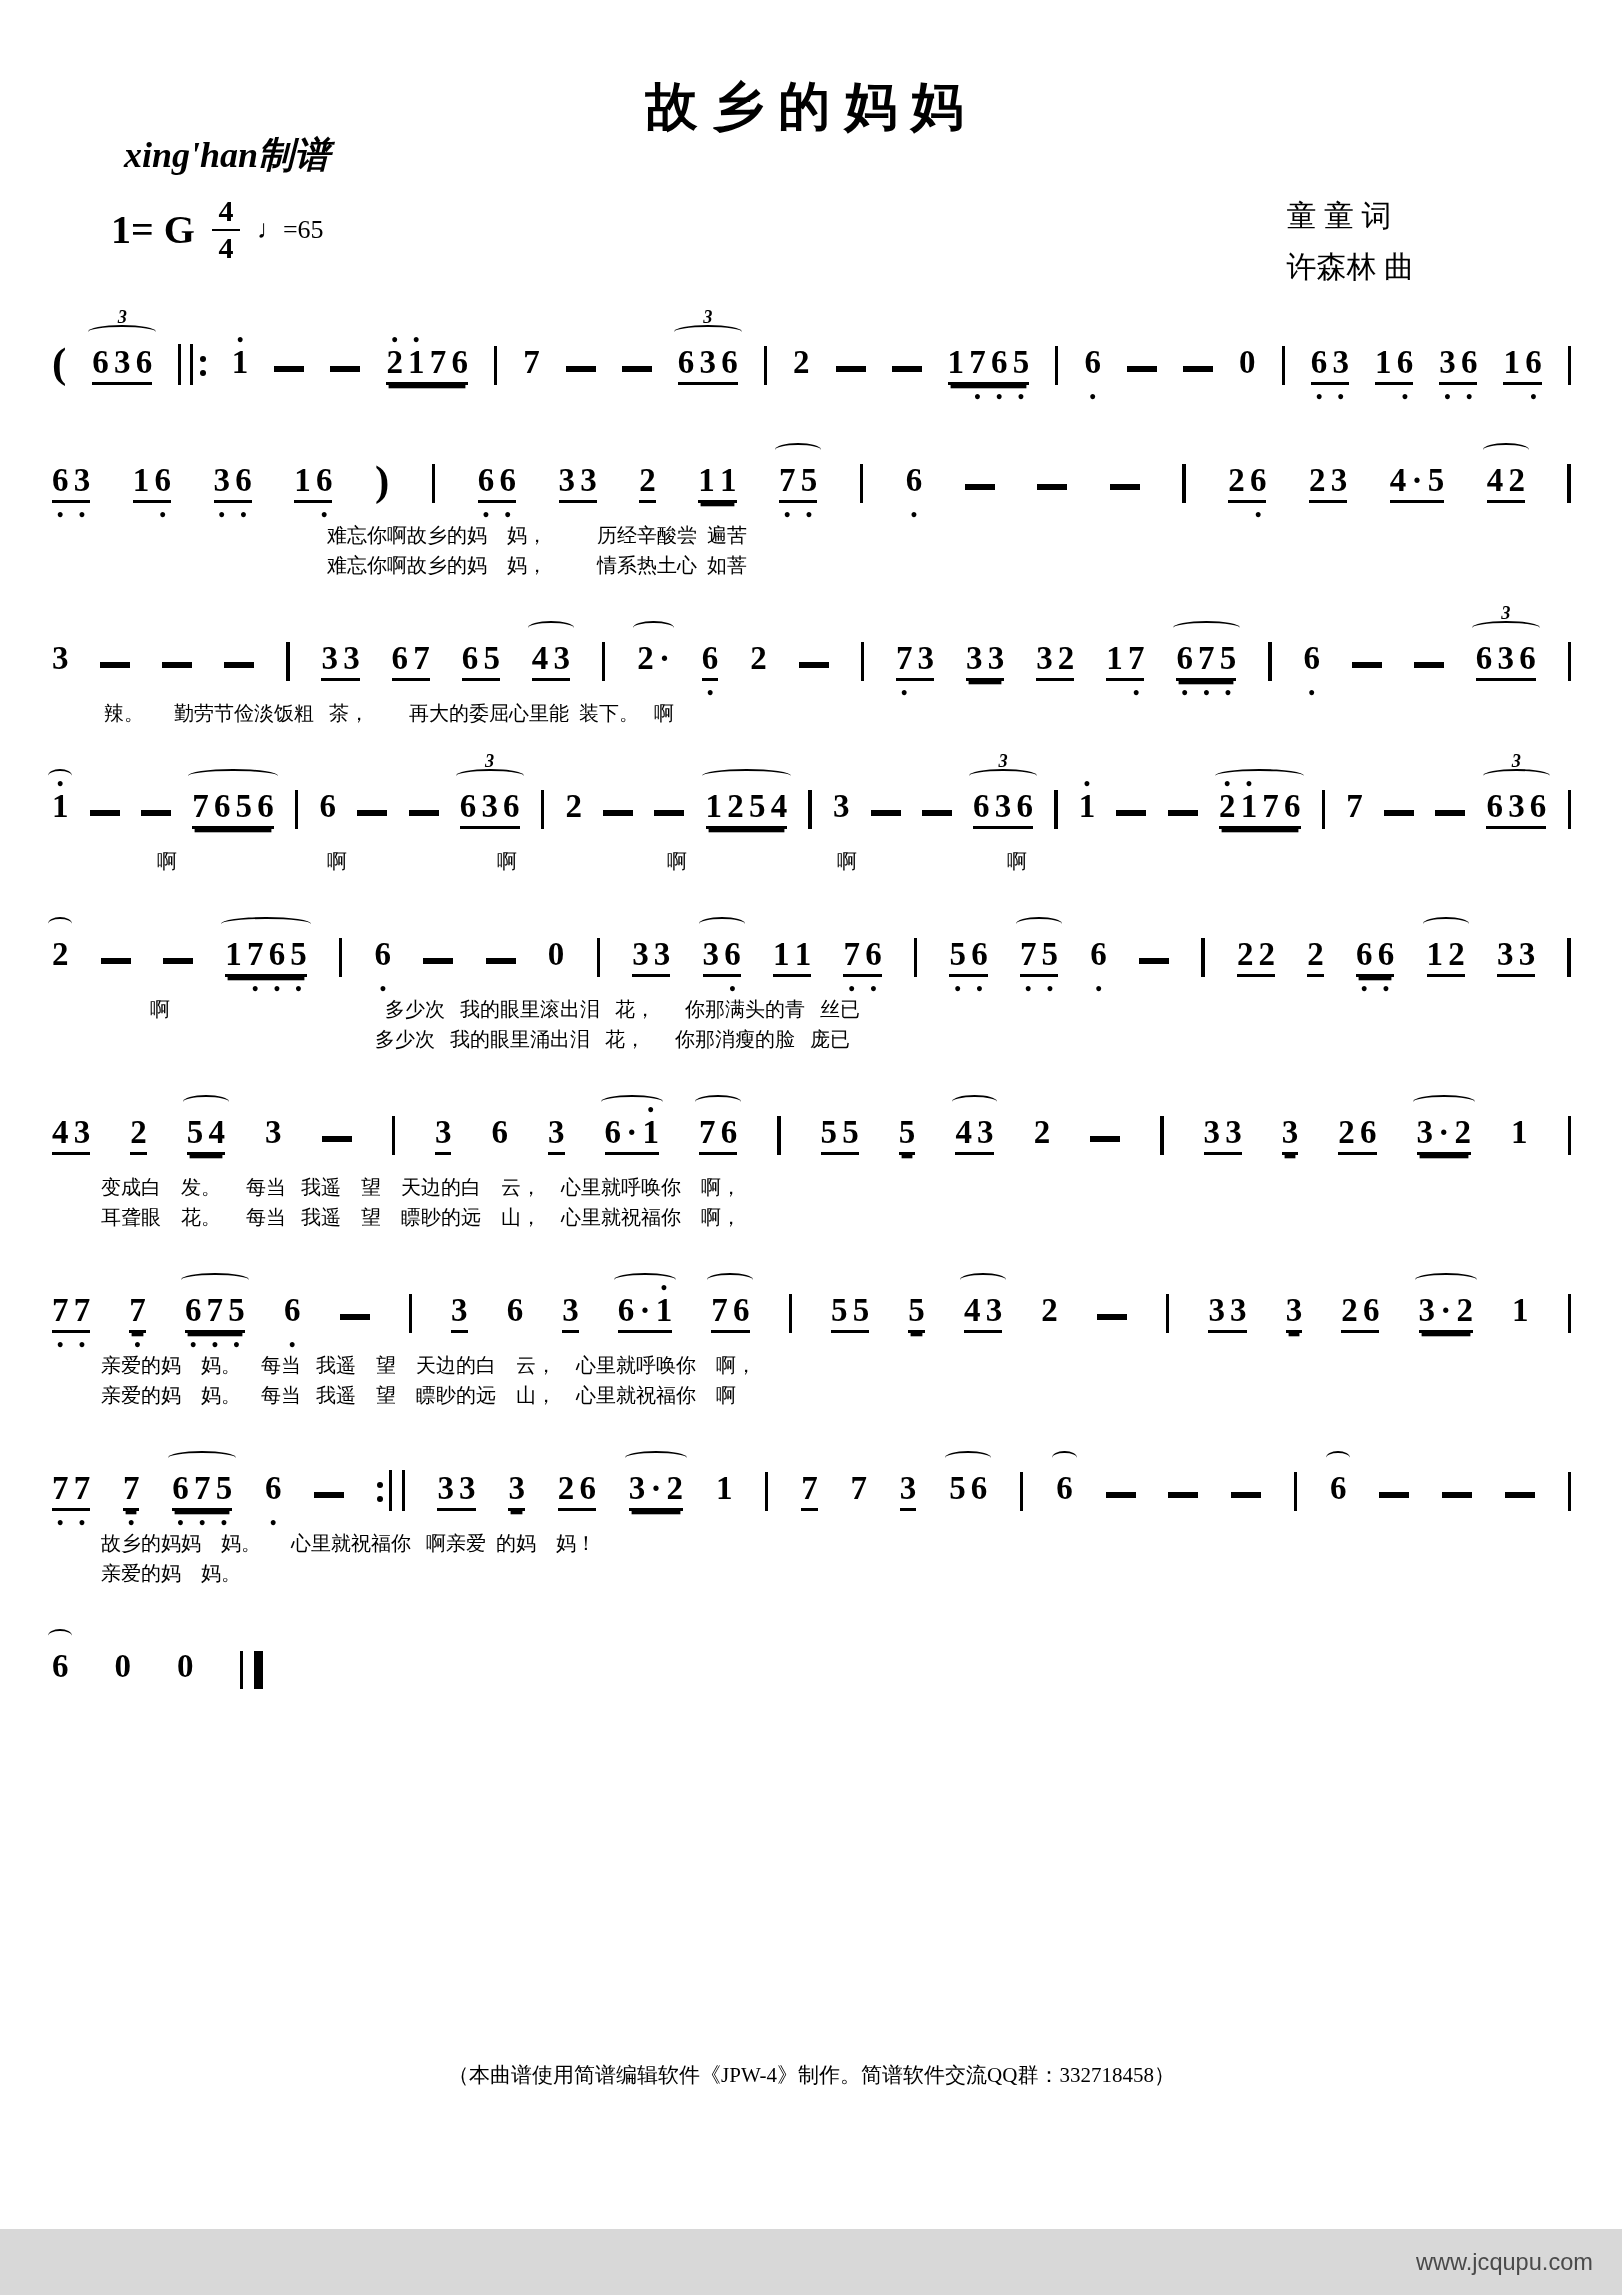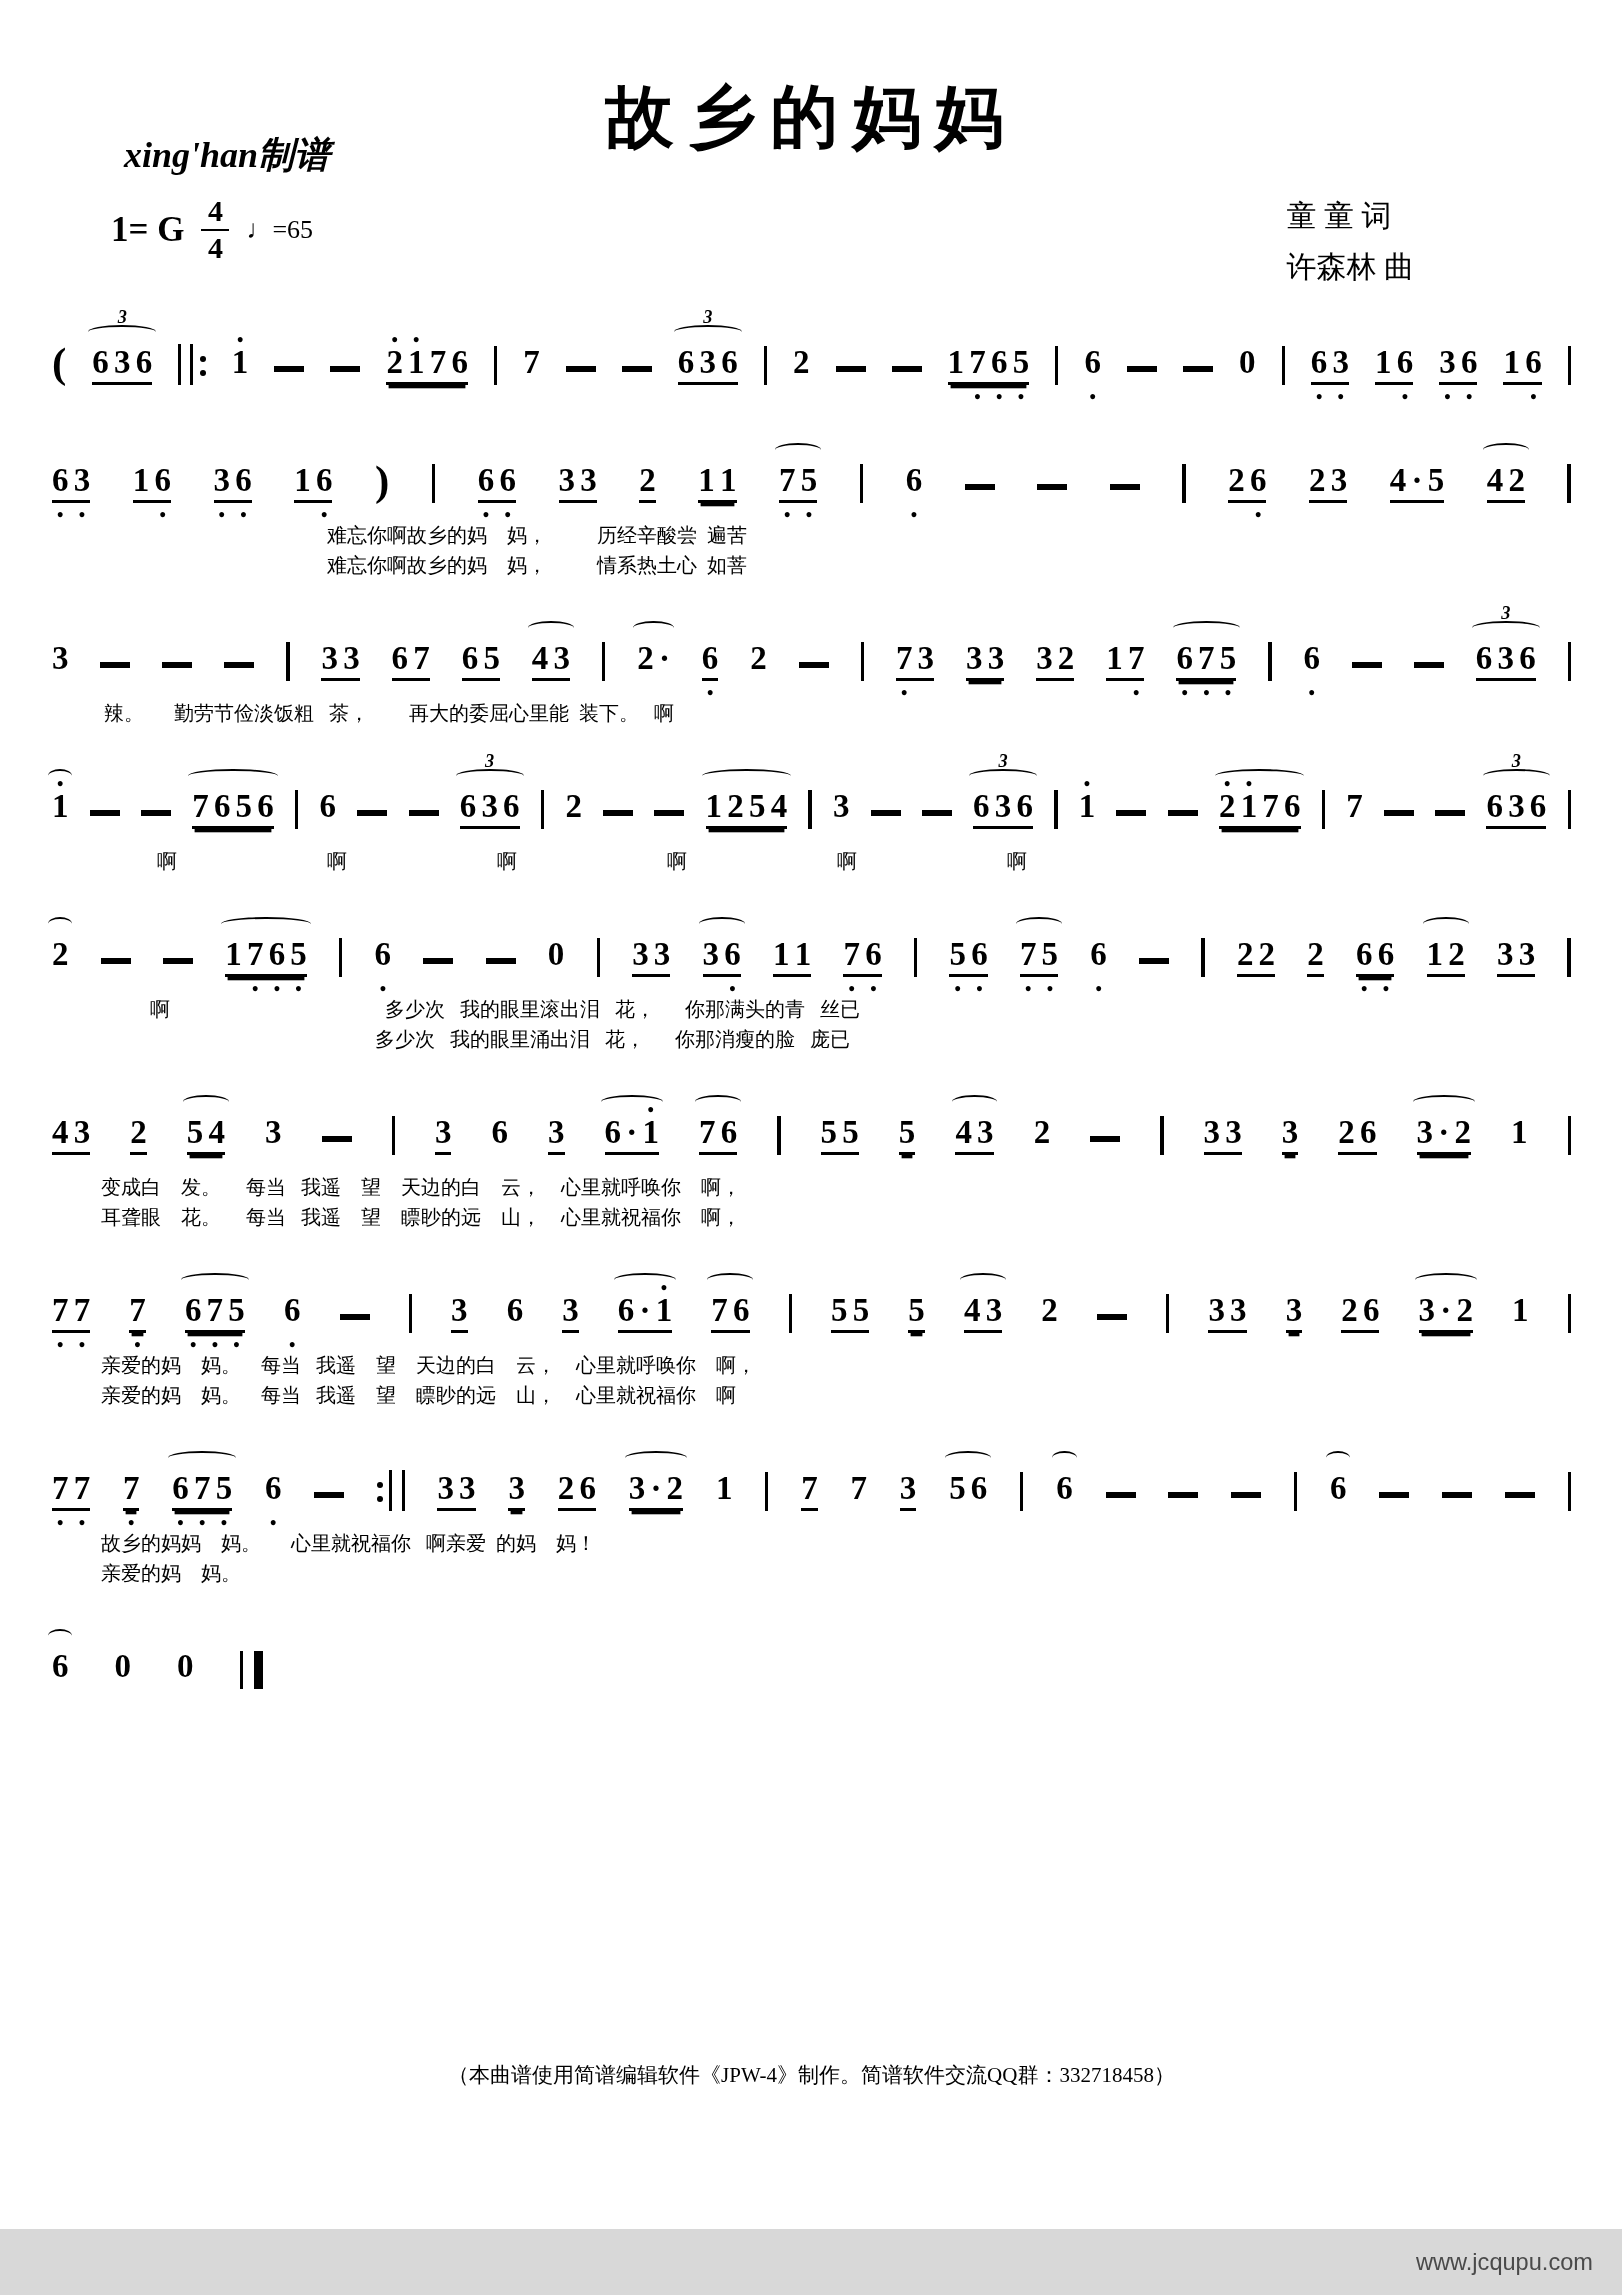--- a/index.html
+++ b/index.html
@@ -4,23 +4,23 @@
 <style>
   html,body{margin:0;padding:0;}
   body{
     width:1623px;height:2295px;position:relative;background:#ffffff;
     font-family:"Liberation Serif",serif;color:#000;overflow:hidden;
   }
   
   .header{position:relative;height:262px;}
   .watermark{position:absolute;left:124px;top:131px;font-style:italic;font-size:36px;font-weight:bold;}
   .title{position:absolute;left:0;right:0;top:72px;text-align:center;
-         font-family:"DejaVu Serif",serif;font-weight:bold;font-size:68px;letter-spacing:14.4px;}
+         font-family:"DejaVu Serif",serif;font-weight:bold;font-size:52px;letter-spacing:14.4px;}
   .keyline{position:absolute;left:111px;top:196px;display:flex;align-items:center;gap:17px;}
-  .keysig{font-size:35px;font-weight:bold;font-family:Liberation Serif, serif;}
+  .keysig{font-size:40px;font-weight:bold;font-family:Liberation Serif, serif;}
   .frac{display:inline-flex;flex-direction:column;align-items:center;line-height:1;
         font-size:30px;font-weight:bold;}
   .frac-top{border-bottom:2.6px solid #000;padding:0 6.5px 2.6px;}
   .frac-bot{padding-top:2.6px;}
   .tempo{font-size:26px;}
   .credits{position:absolute;right:209px;top:190px;font-size:30px;line-height:1.7;text-align:left;}
   
   .score{padding:39px 52px 0;}
   .line-block{margin-bottom:17px;}
   .score-line{display:flex;justify-content:space-between;align-items:flex-end;

